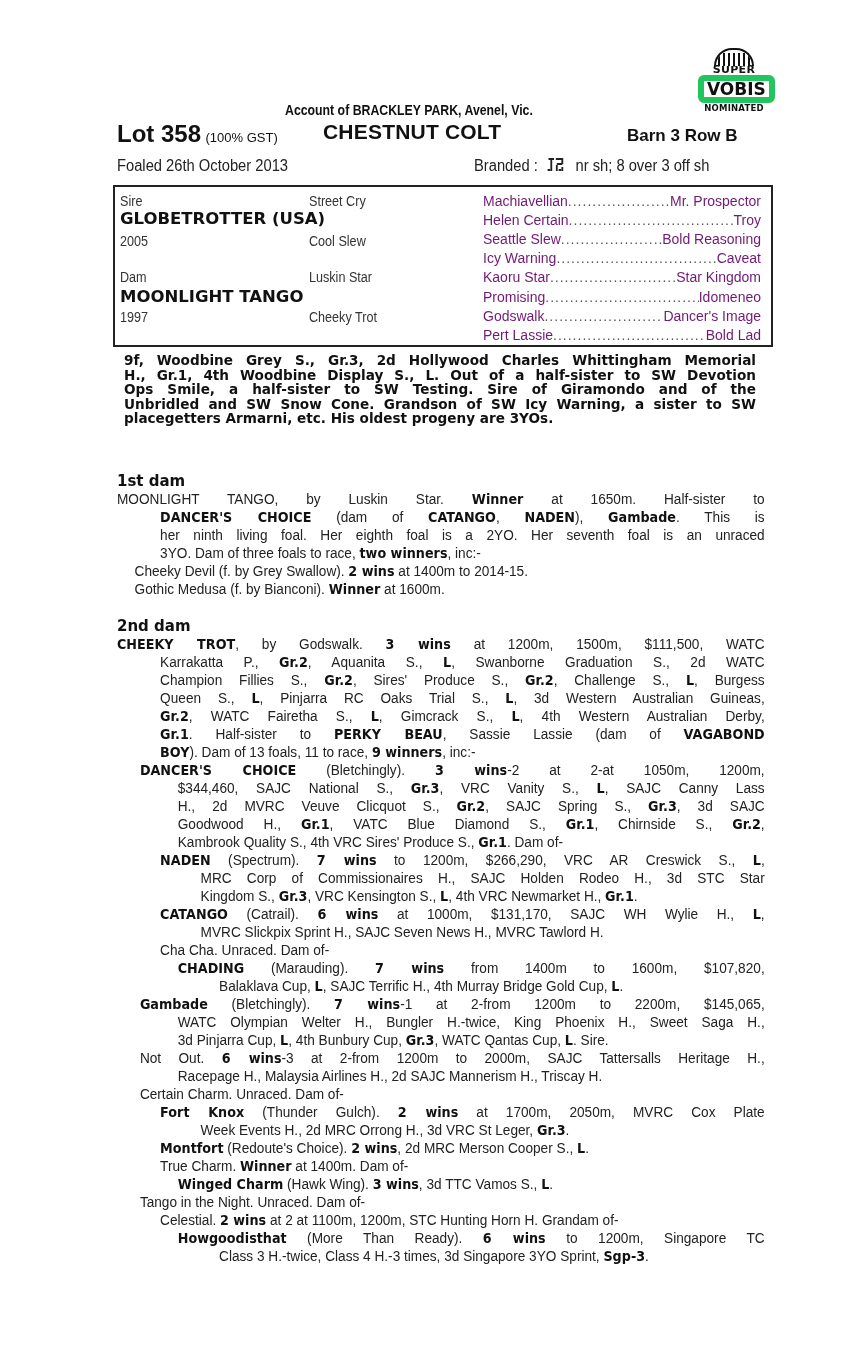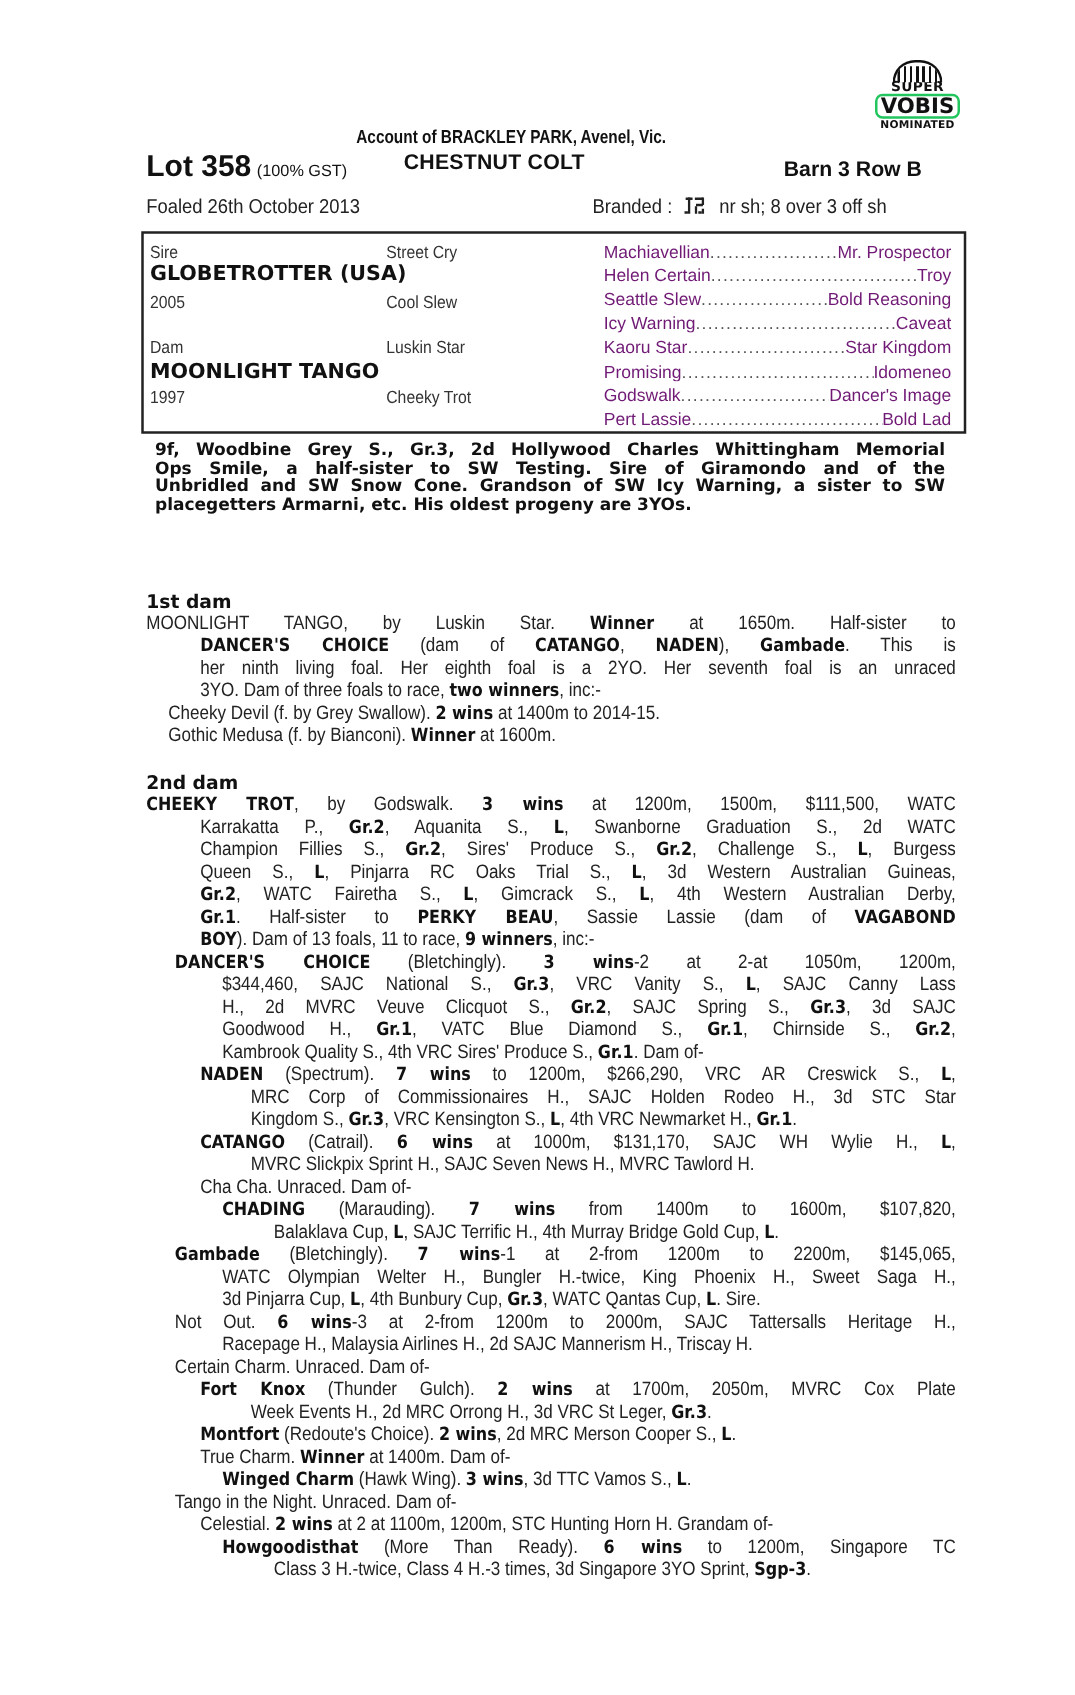--- a/index.html
+++ b/index.html
@@ -11,28 +11,28 @@
 
   
   .logo { position:absolute; left:698px; top:48px; width:72px; height:62px; text-align:center; }
   .logo .sun { width:36px; height:16px; margin:0 auto; border-radius:18px 18px 0 0;
                border:2px solid #111; border-bottom:none; position:relative; overflow:hidden; }
   .logo .sun::before { content:""; position:absolute; left:2px; right:2px; top:3px; bottom:0;
                background:repeating-linear-gradient(90deg,#111 0 2px,#fff 2px 5px); }
   .logo .w1 { font-family:"DejaVu Sans", sans-serif; font-weight:bold; font-size:11px; line-height:11px;
               margin-top:-2px; letter-spacing:0.3px; }
   .logo .w2 { font-family:"DejaVu Sans", sans-serif; font-weight:bold; font-size:17px; line-height:16px;
-              display:inline-block; border:2px solid #22c55e; border-radius:6px; padding:0 3px; }
+              display:inline-block; border:6px solid #22c55e; border-radius:6px; padding:0 3px; }
   .logo .w3 { font-family:"DejaVu Sans", sans-serif; font-weight:bold; font-size:8.5px; line-height:11px; letter-spacing:0.2px; }
 
   .account { left:285px; top:101px; font-size:15px; font-weight:bold; transform:scaleX(0.82); transform-origin:left top; white-space:nowrap; }
   .lotline { left:117px; top:120px; white-space:nowrap; }
   .lot { font-size:24px; font-weight:bold; }
   .gst { font-size:13px; }
-  .colt { position:absolute; left:206px; top:0; font-size:17px; font-weight:bold; letter-spacing:0.2px;text-align:center; }
+  .colt { position:absolute; left:206px; top:0; font-size:21px; font-weight:bold; letter-spacing:0.2px;text-align:center; }
   .barn { left:627px; top:126px; font-size:17px; font-weight:bold; white-space:nowrap; }
   .foaled { left:117px; top:157px; font-size:16px; white-space:nowrap; transform:scaleX(0.92); transform-origin:left top; color:#222;}
   .branded { left:474px; top:157px; font-size:16px; white-space:nowrap; color:#222; transform:scaleX(0.92); transform-origin:left top; }
   .brandmark { display:inline-block; width:18px; height:16px; position:relative; vertical-align:top; margin:0 8px 0 6px; }
   .brandmark i { position:absolute; background:#222; }
 
   
   .ped { left:113px; top:185px; width:656px; height:158px; border:2px solid #222; }
   .ped .cell { position:absolute; font-size:14px; color:#333; white-space:nowrap; transform:scaleX(0.9); transform-origin:left top; }
   .ped .name { position:absolute; font-size:16.5px; white-space:nowrap; color:#111; }
@@ -138,20 +138,21 @@
     </div>
   <div class="gg" style="top:140px">
       <span class="l">Pert Lassie</span>
       <span class="dots"></span>
       <span class="r">Bold Lad</span>
     </div>
 </div>
 
 <div class="abs sireblurb blk">
   <span>9f, Woodbine Grey S., Gr.3, 2d Hollywood Charles Whittingham Memorial</span>
+  <span>H., Gr.1, 4th Woodbine Display S., L. Out of a half-sister to SW Devotion</span>
   <span>Ops Smile, a half-sister to SW Testing. Sire of Giramondo and of the</span>
   <span>Unbridled and SW Snow Cone. Grandson of SW Icy Warning, a sister to SW</span>
   <span class="last">placegetters Armarni, etc. His oldest progeny are 3YOs.</span>
 </div>
 
 <div class="sec" style="top:472px">
   <div class="hd">1st dam</div>
   <span class="jl i0 cx" style="width:736px"><span>MOONLIGHT TANGO, by Luskin Star. </span><b class="h">Winner</b><span> at 1650m. Half-sister to</span></span>
   <span class="jl cx" style="padding-left:49px;width:687px"><b class="h">DANCER'S CHOICE</b><span> (dam of </span><b class="h">CATANGO</b><span>, </span><b class="h">NADEN</b><span>), </span><b class="h">Gambade</b><span>. This is</span></span>
   <span class="jl cx" style="padding-left:49px;width:687px">her ninth living foal. Her eighth foal is a 2YO. Her seventh foal is an unraced</span>

